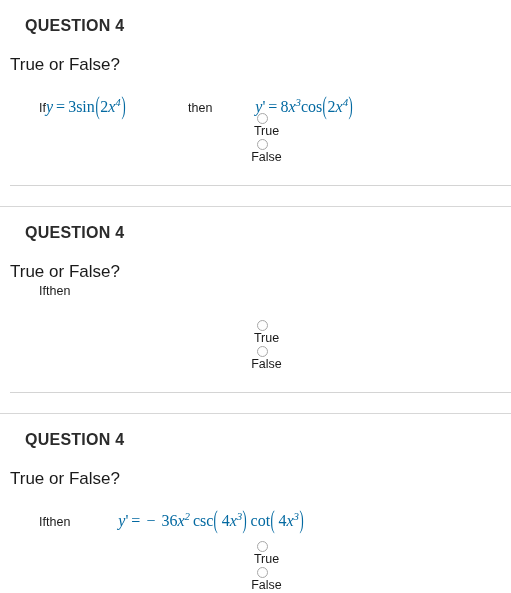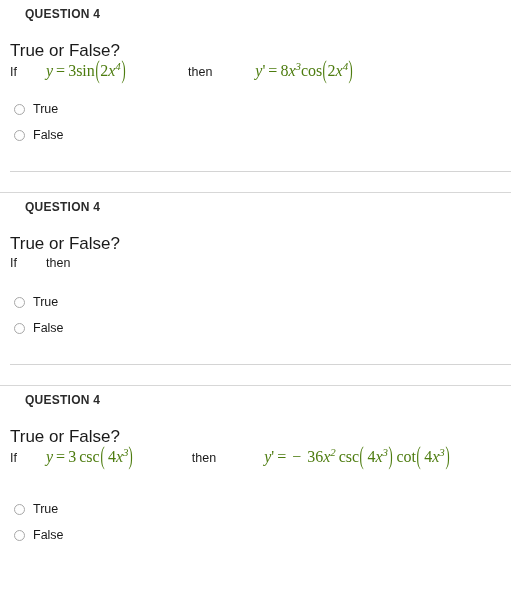--- a/index.html
+++ b/index.html
@@ -15,22 +15,22 @@
     color: #1a1a1a;
     -webkit-font-smoothing: none;
   }
 
   .quiz { position: relative; width: 511px; }
 
   
   .question-block { position: relative; }
 
   .q-header {
-    padding: 7px 0 0 25px;
-    font-size: 12px;
+    padding: 17px 0 0 25px;
+    font-size: 16px;
     font-weight: bold;
     letter-spacing: 0.25px;
     color: #2b2b2b;
   }
 
   .q-body { padding: 0 0 0 10px; }
 
   .prompt {
     font-size: 17px;
     color: #1a1a1a;
@@ -44,30 +44,31 @@
     align-items: baseline;
     height: 30px;
     margin-top: 2px;
   }
   .kw {
     font-size: 12.5px;
     font-family: "Liberation Sans", sans-serif;
     color: #1a1a1a;
     flex: none;
   }
-  .kw-if   { width: 36px; }
+  .kw-if   { width: 36px; text-align: right; }
   .kw-then { flex: none; }
 
   .math {
     font-family: "Liberation Serif", serif;
     font-size: 16px;
-    color: #4d7c0f;
+    color: #0369a1;
     white-space: nowrap;
     flex: none;
     line-height: 1;
+    margin-top: 22px;
   }
   .math .v { font-style: italic; }
   .math .fn { font-style: normal; }
   .math .op { font-style: normal; padding: 0 3px; }
   .math .num { font-style: normal; }
   .math sup {
     font-size: 0.68em;
     vertical-align: super;
     font-style: italic;
     line-height: 0;
@@ -85,20 +86,21 @@
   .math .sp { display: inline-block; width: 3px; }
 
   
   .options { margin-top: 6px; }
   .option {
     display: flex;
     align-items: center;
     height: 20px;
     margin: 0 0 6px 4px;
     cursor: default;
+    flex-direction: column;
   }
   .radio {
     width: 11px;
     height: 11px;
     border: 1px solid #a8a8a8;
     border-radius: 50%;
     background: #fefefe;
     flex: none;
     box-sizing: border-box;
   }
@@ -195,23 +197,20 @@
   </div>
 
   <div class="question-block">
     <div class="q-header">QUESTION 4</div>
     <div class="q-body">
       <div class="prompt">True or False?</div>
 
       <div class="statement">
         <span class="kw kw-if">If</span>
 
-        <span class="math" style="margin-right:58px;">
-          <span class="v">y</span><span class="op">=</span><span class="num">3</span><span class="sp"></span><span class="fn">csc</span><span class="paren">(</span><span class="sp"></span><span class="num">4</span><span class="v">x</span><sup>3</sup><span class="paren">)</span>
-        </span>
 
         <span class="kw kw-then" style="margin-right:48px;">then</span>
 
         <span class="math">
           <span class="v">y</span><span class="fn">'</span><span class="op">=</span><span class="op">−</span><span class="sp"></span><span class="num">36</span><span class="v">x</span><sup>2</sup><span class="sp"></span><span class="fn">csc</span><span class="paren">(</span><span class="sp"></span><span class="num">4</span><span class="v">x</span><sup>3</sup><span class="paren">)</span><span class="sp"></span><span class="fn">cot</span><span class="paren">(</span><span class="sp"></span><span class="num">4</span><span class="v">x</span><sup>3</sup><span class="paren">)</span>
         </span>
       </div>
 
       <div class="gap-14"></div>
 

